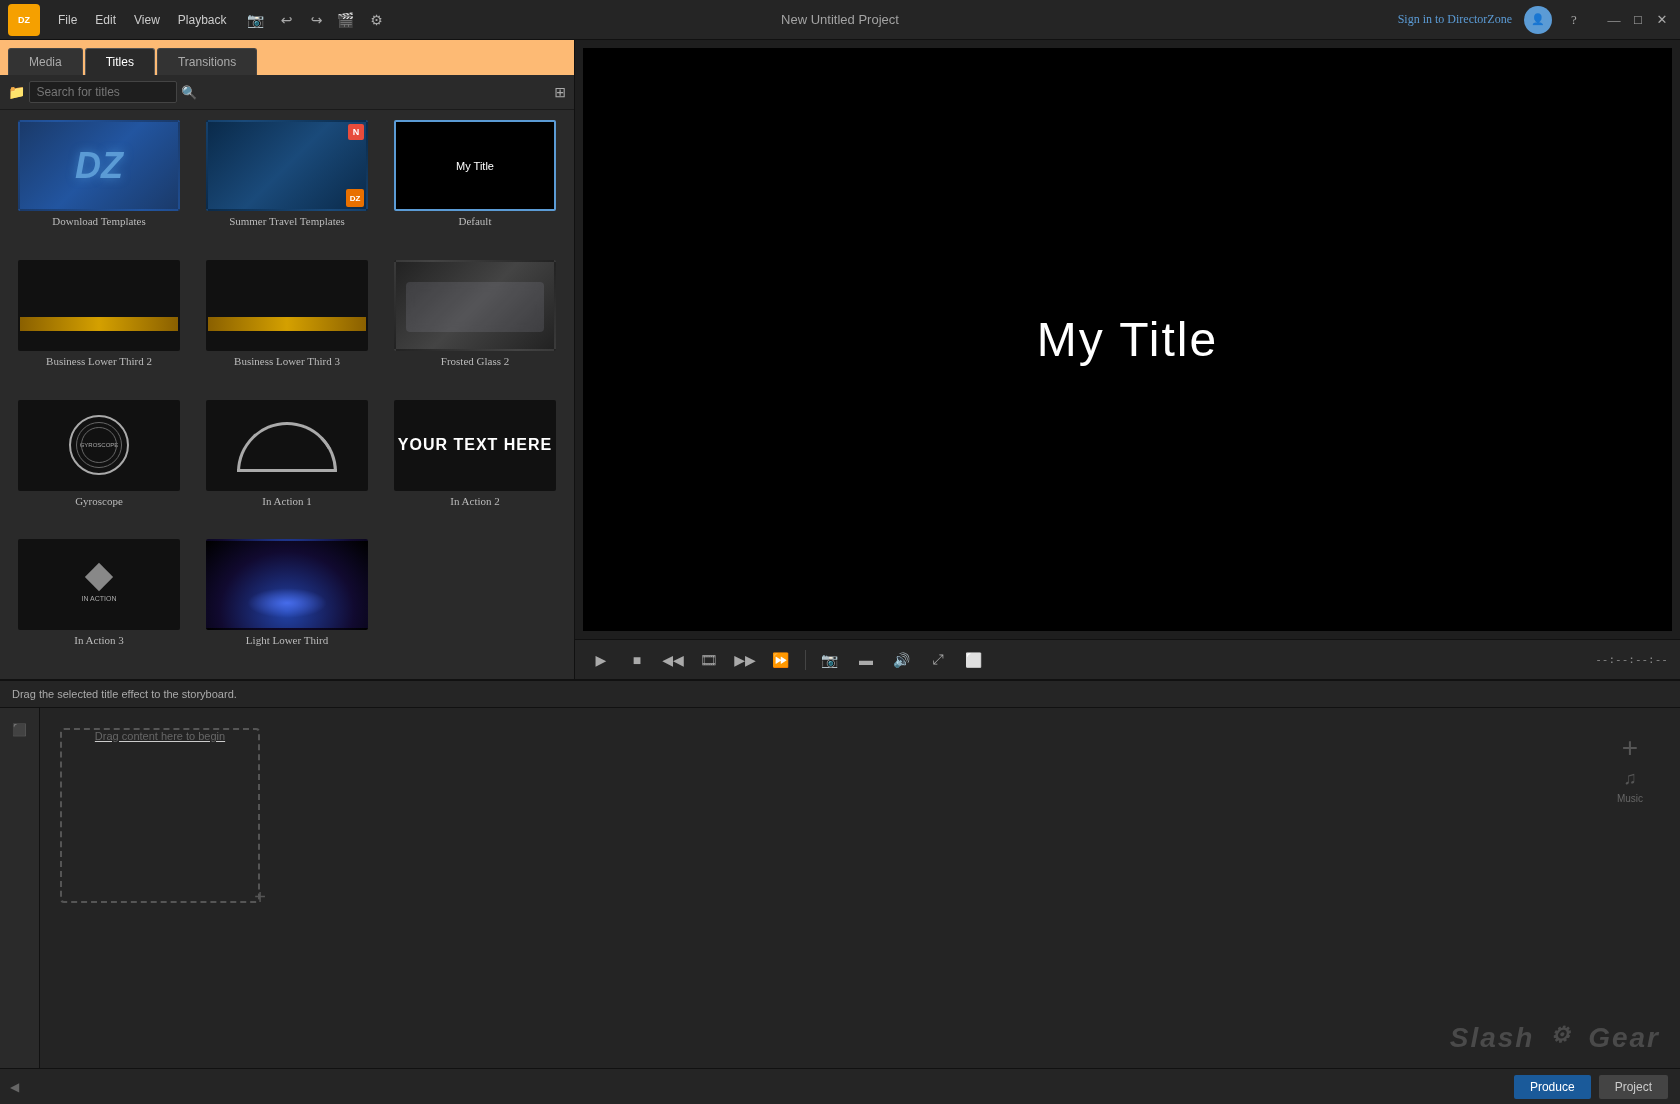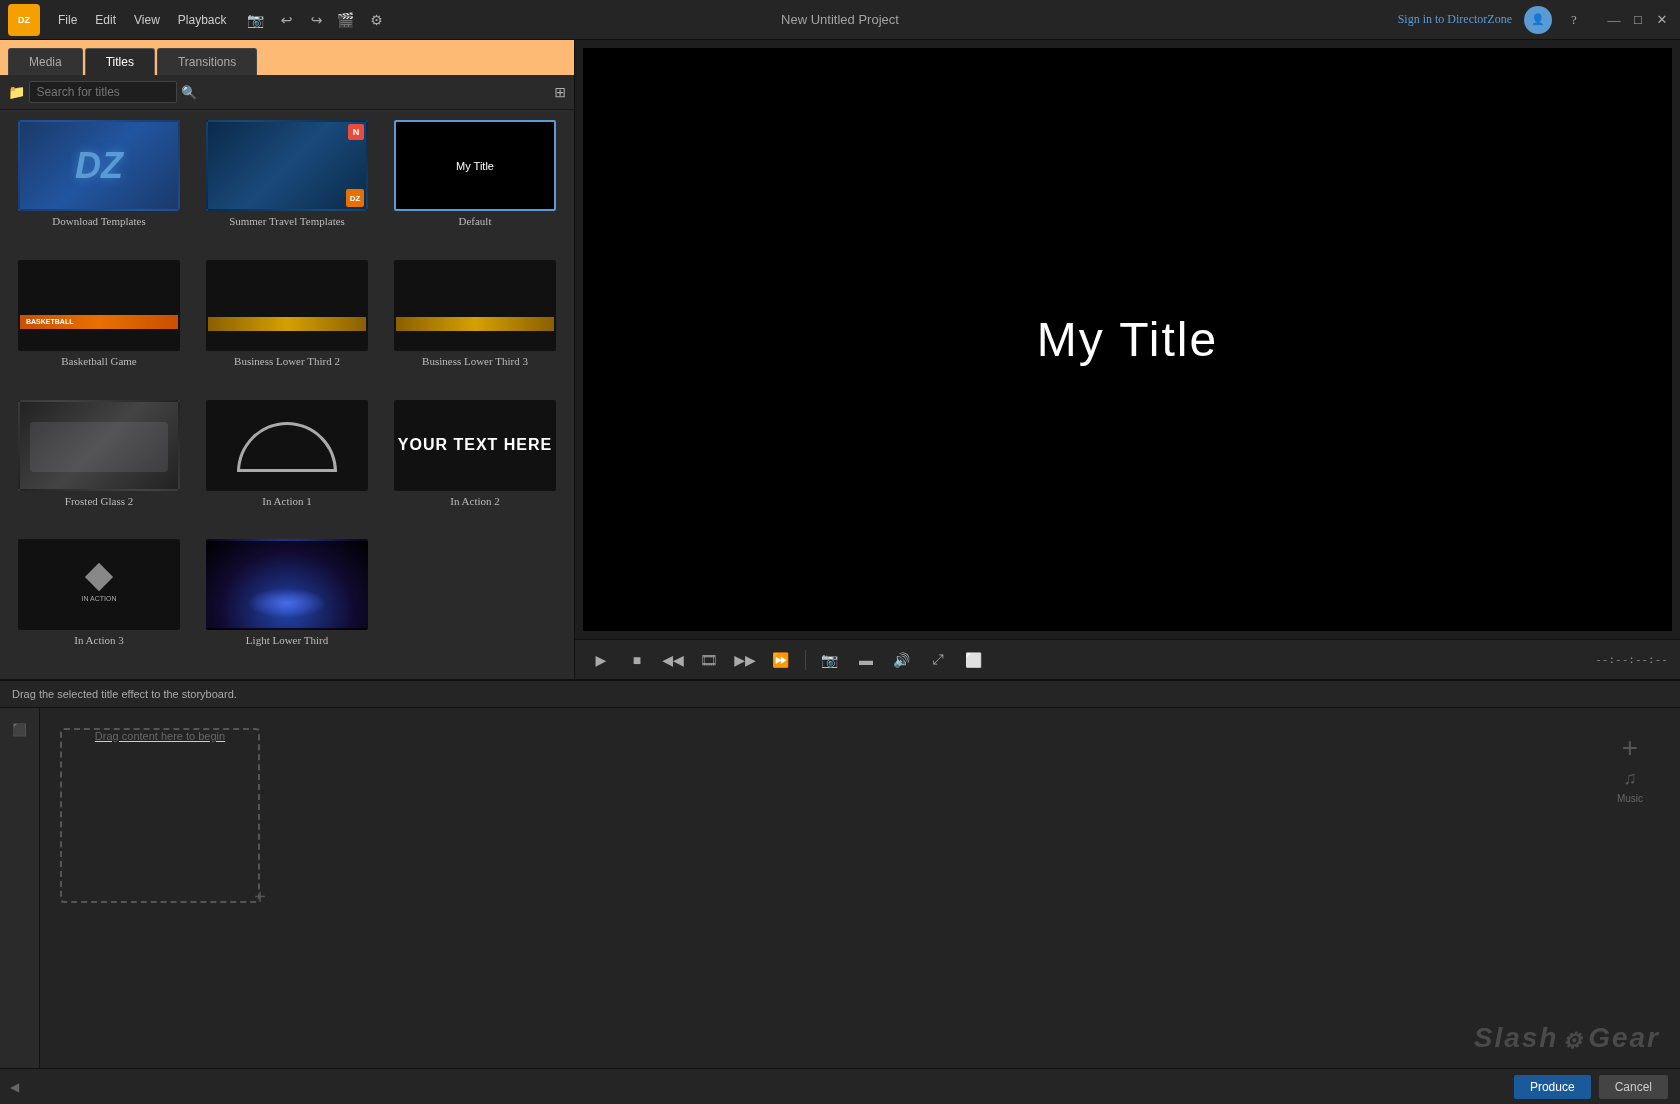--- a/index.html
+++ b/index.html
@@ -593,22 +593,22 @@
       position: absolute;
       bottom: 50px;
       right: 20px;
       color: #4a4a4a;
       font-size: 28px;
       font-weight: bold;
       font-style: italic;
       letter-spacing: 2px;
       pointer-events: none;
       display: flex;
-      align-items: flex-end;
-      gap: 4px;
+      align-items: flex-start;
+      gap: 16px;
     }
     .watermark-gear {
       font-size: 22px;
     }
   </style>
 </head>
 <body>
 
 <div class="title-bar">
   <div class="app-logo">
@@ -678,28 +678,20 @@
           <div class="template-label">Summer Travel Templates</div>
         </div>
 
         <div class="template-item">
           <div class="template-thumb thumb-default selected">
             <span class="my-title-text">My Title</span>
           </div>
           <div class="template-label">Default</div>
         </div>
 
-        <div class="template-item">
-          <div class="template-thumb thumb-basketball">
-            <div class="basketball-bar">
-              <span>BASKETBALL</span>
-            </div>
-          </div>
-          <div class="template-label">Basketball Game</div>
-        </div>
 
         <div class="template-item">
           <div class="template-thumb thumb-business2">
             <div class="business2-bar"></div>
           </div>
           <div class="template-label">Business Lower Third 2</div>
         </div>
 
         <div class="template-item">
           <div class="template-thumb thumb-business3">
@@ -708,20 +700,28 @@
           <div class="template-label">Business Lower Third 3</div>
         </div>
 
         <div class="template-item">
           <div class="template-thumb thumb-frosted">
             <div class="frosted-element"></div>
           </div>
           <div class="template-label">Frosted Glass 2</div>
         </div>
 
+        <div class="template-item">
+          <div class="template-thumb thumb-gyroscope">
+            <div class="gyro-circle">
+              <span class="gyro-text">GYROSCOPE</span>
+            </div>
+          </div>
+          <div class="template-label">Gyroscope</div>
+        </div>
 
         <div class="template-item">
           <div class="template-thumb thumb-inaction1">
             <div class="inaction1-arc"></div>
           </div>
           <div class="template-label">In Action 1</div>
         </div>
 
         <div class="template-item">
           <div class="template-thumb thumb-inaction2">
@@ -798,17 +798,17 @@
 
     <div class="watermark">
       <span>Slash</span>
       <span class="watermark-gear">⚙</span>
       <span>Gear</span>
     </div>
 
     <div class="bottom-bar">
       <span style="position:absolute;left:10px;bottom:10px;color:#666;font-size:12px;">◀</span>
       <button class="btn-produce">Produce</button>
-      <button class="btn-cancel">Cancel</button>
+      <button class="btn-cancel">Project</button>
     </div>
   </div>
 
 </div>
 
 </body></html>

